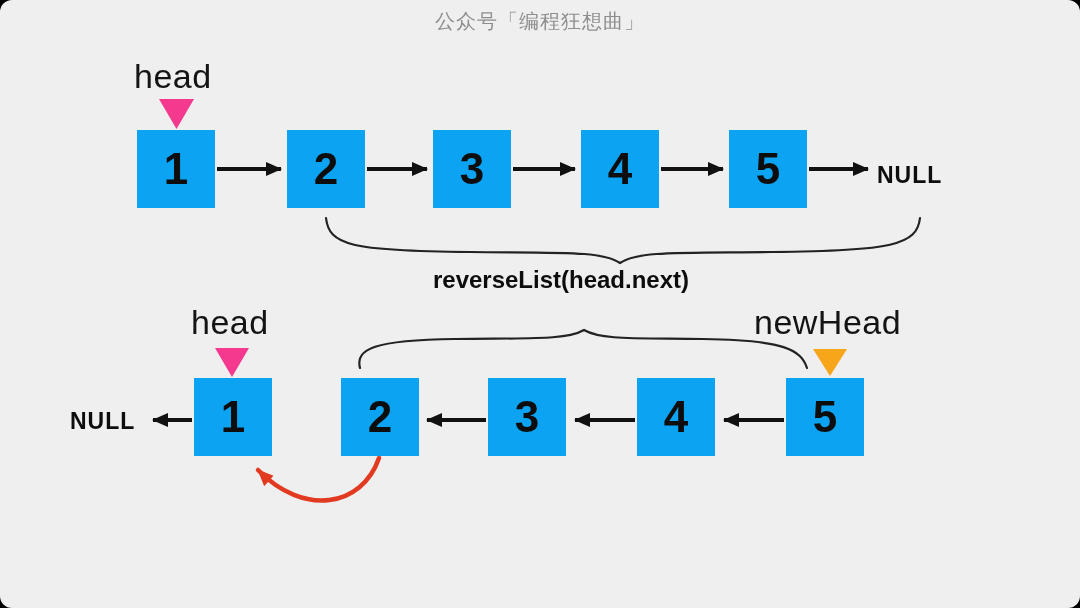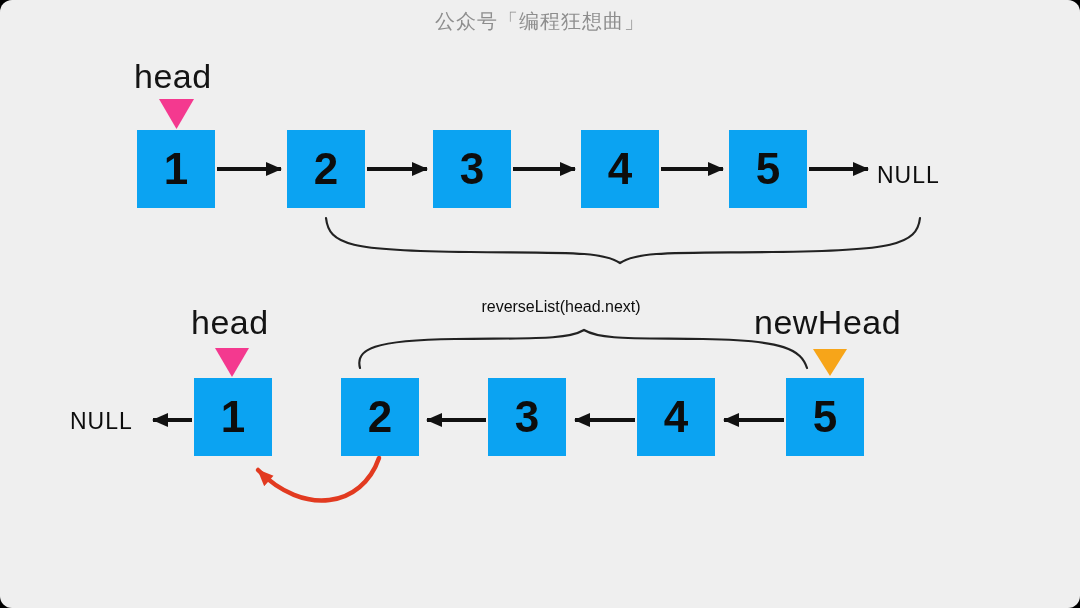--- a/index.html
+++ b/index.html
@@ -6,22 +6,22 @@
   body{font-family:"Liberation Sans", sans-serif;}
   .frame{position:relative;width:1080px;height:608px;background:#EFEFEF;
          border-radius:12px;overflow:hidden;margin:0 auto;}
   .abs{position:absolute;white-space:nowrap;text-align:right;}
   .title{left:0;top:8px;width:1080px;text-align:center;
          font-size:20px;color:#8E8E8E;letter-spacing:1px;font-weight:500;}
   .ptr-label{font-size:34px;color:#141414;font-weight:500;letter-spacing:0.5px;}
   .node{position:absolute;width:78px;height:78px;background:#0BA3F2;
         display:flex;align-items:center;justify-content:center;
         font-size:44px;font-weight:700;color:#0d0d0d;}
-  .null{font-size:23px;font-weight:400;color:#0d0d0d;letter-spacing:1px;}
-  .brace-label{font-size:16px;font-weight:400;color:#0d0d0d;margin-top:32px;}
+  .null{font-size:23px;font-weight:700;color:#0d0d0d;letter-spacing:1px;}
+  .brace-label{font-size:24px;font-weight:700;color:#0d0d0d;}
   .r1-label{left:350px;top:266px;width:422px;text-align:center;}
   svg.overlay{position:absolute;left:0;top:0;pointer-events:none;}
 </style>
 </head>
 <body>
 
 <div class="frame">
 
   <svg class="overlay" width="1080" height="608" viewBox="0 0 1080 608">
     <defs>

